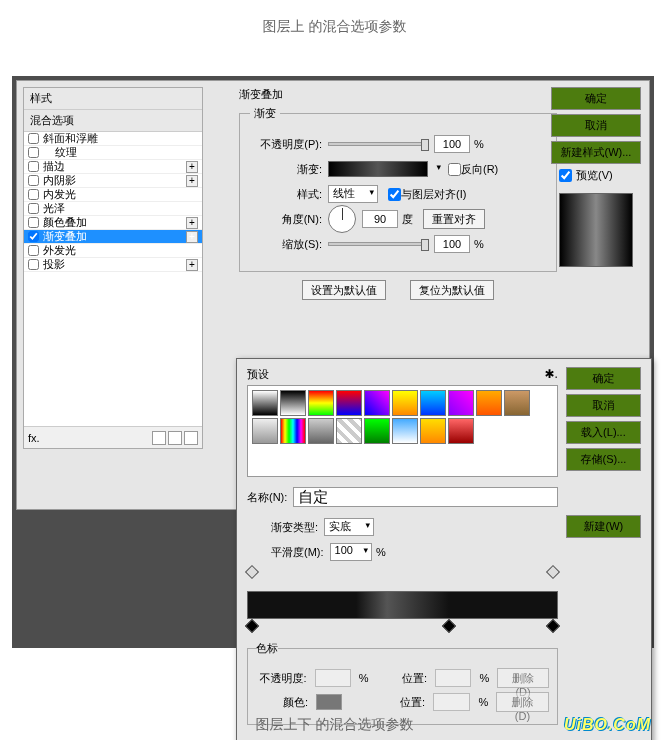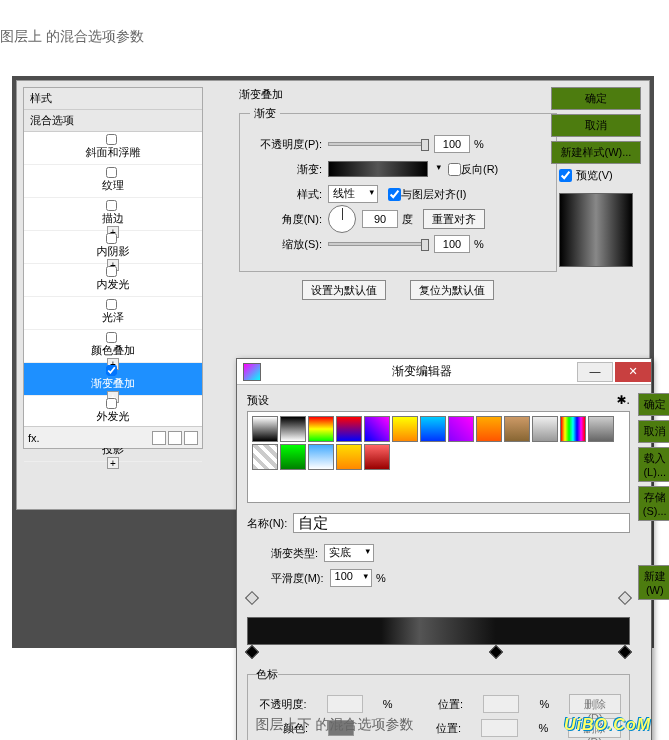--- a/index.html
+++ b/index.html
@@ -1,26 +1,26 @@
 <!DOCTYPE html>
 <html><head>
 <meta charset="utf-8">
 <style>
 * { box-sizing: border-box; margin: 0; padding: 0; font-family: "Microsoft YaHei", SimSun, sans-serif; }
 body { background: #fff; width: 669px; height: 740px; position: relative; overflow: hidden; }
-.top-caption { color: #666; font-size: 14px; padding: 28px 0 20px; }
+.top-caption { text-align: center; color: #666; font-size: 14px; padding: 18px 0 20px; }
 .bottom-caption { position: absolute; bottom: 6px; left: 0; right: 0; text-align: center; color: #666; font-size: 14px; }
 .watermark { position: absolute; bottom: 6px; right: 18px; font-size: 16px; font-style: italic; font-weight: bold; color: #ff6; text-shadow: 1px 1px 0 #08c, -1px -1px 0 #08c; letter-spacing: 1px; }
 
 .main-frame { position: absolute; left: 12px; top: 76px; width: 642px; height: 572px; background: #4d4d4d; }
 .layer-style-bg { position: absolute; left: 4px; top: 4px; width: 634px; height: 430px; background: #e6e6e6; border: 1px solid #999; }
 
 .style-panel { position: absolute; left: 6px; top: 6px; width: 180px; height: 362px; background: #fff; border: 1px solid #aaa; }
 .style-header { background: #e8e8e8; padding: 3px 6px; font-size: 11px; border-bottom: 1px solid #ccc; }
-.style-row { display: flex; align-items: center; padding: 2px 4px; font-size: 11px; border-bottom: 1px solid #eee; height: 33px; flex-direction: column; }
+.style-row { display: flex; align-items: center; padding: 2px 4px; font-size: 11px; border-bottom: 1px solid #eee; height: 14px; }
 .style-row.sel { background: #1e90ff; color: #fff; }
 .style-row input[type=checkbox] { margin-right: 4px; width: 11px; height: 11px; }
 .style-row .spacer { flex: 1; }
 .plus { font-size: 10px; border: 1px solid #999; width: 12px; height: 12px; display: inline-flex; align-items: center; justify-content: center; background: #f0f0f0; }
 .style-footer { position: absolute; bottom: 0; left: 0; right: 0; height: 22px; background: #f0f0f0; border-top: 1px solid #ccc; display: flex; align-items: center; padding: 0 4px; font-size: 11px; }
 .style-footer .spacer { flex: 1; }
 .footer-icon { width: 14px; height: 14px; border: 1px solid #999; margin-left: 2px; display: inline-block; background: #fff; }
 
 .grad-overlay-panel { position: absolute; left: 222px; top: 6px; width: 318px; height: 256px; font-size: 11px; }
 .group-title { font-size: 11px; margin-bottom: 4px; }
@@ -60,21 +60,21 @@
 .swatch-grid { display: flex; flex-wrap: wrap; gap: 2px; }
 .sw { width: 26px; height: 26px; border: 1px solid #777; }
 .name-row { display: flex; align-items: center; margin: 10px 0; }
 .name-row input[type=text] { flex: 1; border: 1px solid #999; height: 20px; margin-left: 6px; padding: 0 4px; font-size: 15px; }
 .type-row { margin-left: 24px; }
 .big-grad { height: 28px; border: 1px solid #666; background: linear-gradient(to right, #111 0%, #111 35%, #555 45%, #333 55%, #111 65%, #111 100%); margin: 14px 0 2px; position: relative; }
 .stop-row { display: flex; justify-content: space-between; padding: 0 0px; }
 .stop { width: 10px; height: 10px; background: #ddd; border: 1px solid #555; transform: rotate(45deg); }
 .stop.b { background: #000; }
 .stops-fieldset { border: 1px solid #aaa; padding: 8px; margin-top: 10px; }
-.sf-row { display: flex; align-items: center; margin: 4px 0; gap: 20px; }
+.sf-row { display: flex; align-items: center; margin: 4px 0; gap: 8px; }
 .sf-row .lbl { width: 56px; text-align: right; }
 .disabled-input { border: 1px solid #bbb; background: #eee; width: 40px; height: 18px; }
 .color-sw { width: 28px; height: 16px; border: 1px solid #999; background: #777; }
 </style>
 </head>
 <body>
 
 <div class="top-caption">图层上   的混合选项参数</div>
 
 <div class="main-frame">
@@ -206,26 +206,20 @@
       <div class="preview-chk">
         <input type="checkbox" checked="" style="">
         <span>预览(V)</span>
       </div>
       <div class="preview-swatch"></div>
     </div>
 
   </div>
 
   <div class="grad-editor">
-    <div class="ge-title">
-      <div class="ge-icon"></div>
-      <div class="ge-title-text">渐变编辑器</div>
-      <div class="ge-min">—</div>
-      <div class="ge-close">✕</div>
-    </div>
     <div class="ge-body">
       <div class="ge-left">
         <div class="preset-head">
           <span>预设</span>
           <span class="gear">✱.</span>
         </div>
         <div class="preset-box">
           <div class="swatch-grid" id="swatches">
               <div class="sw" style="background: linear-gradient(rgb(255, 255, 255), rgb(0, 0, 0));"></div>
               <div class="sw" style="background: linear-gradient(rgb(0, 0, 0), rgb(255, 255, 255));"></div>

